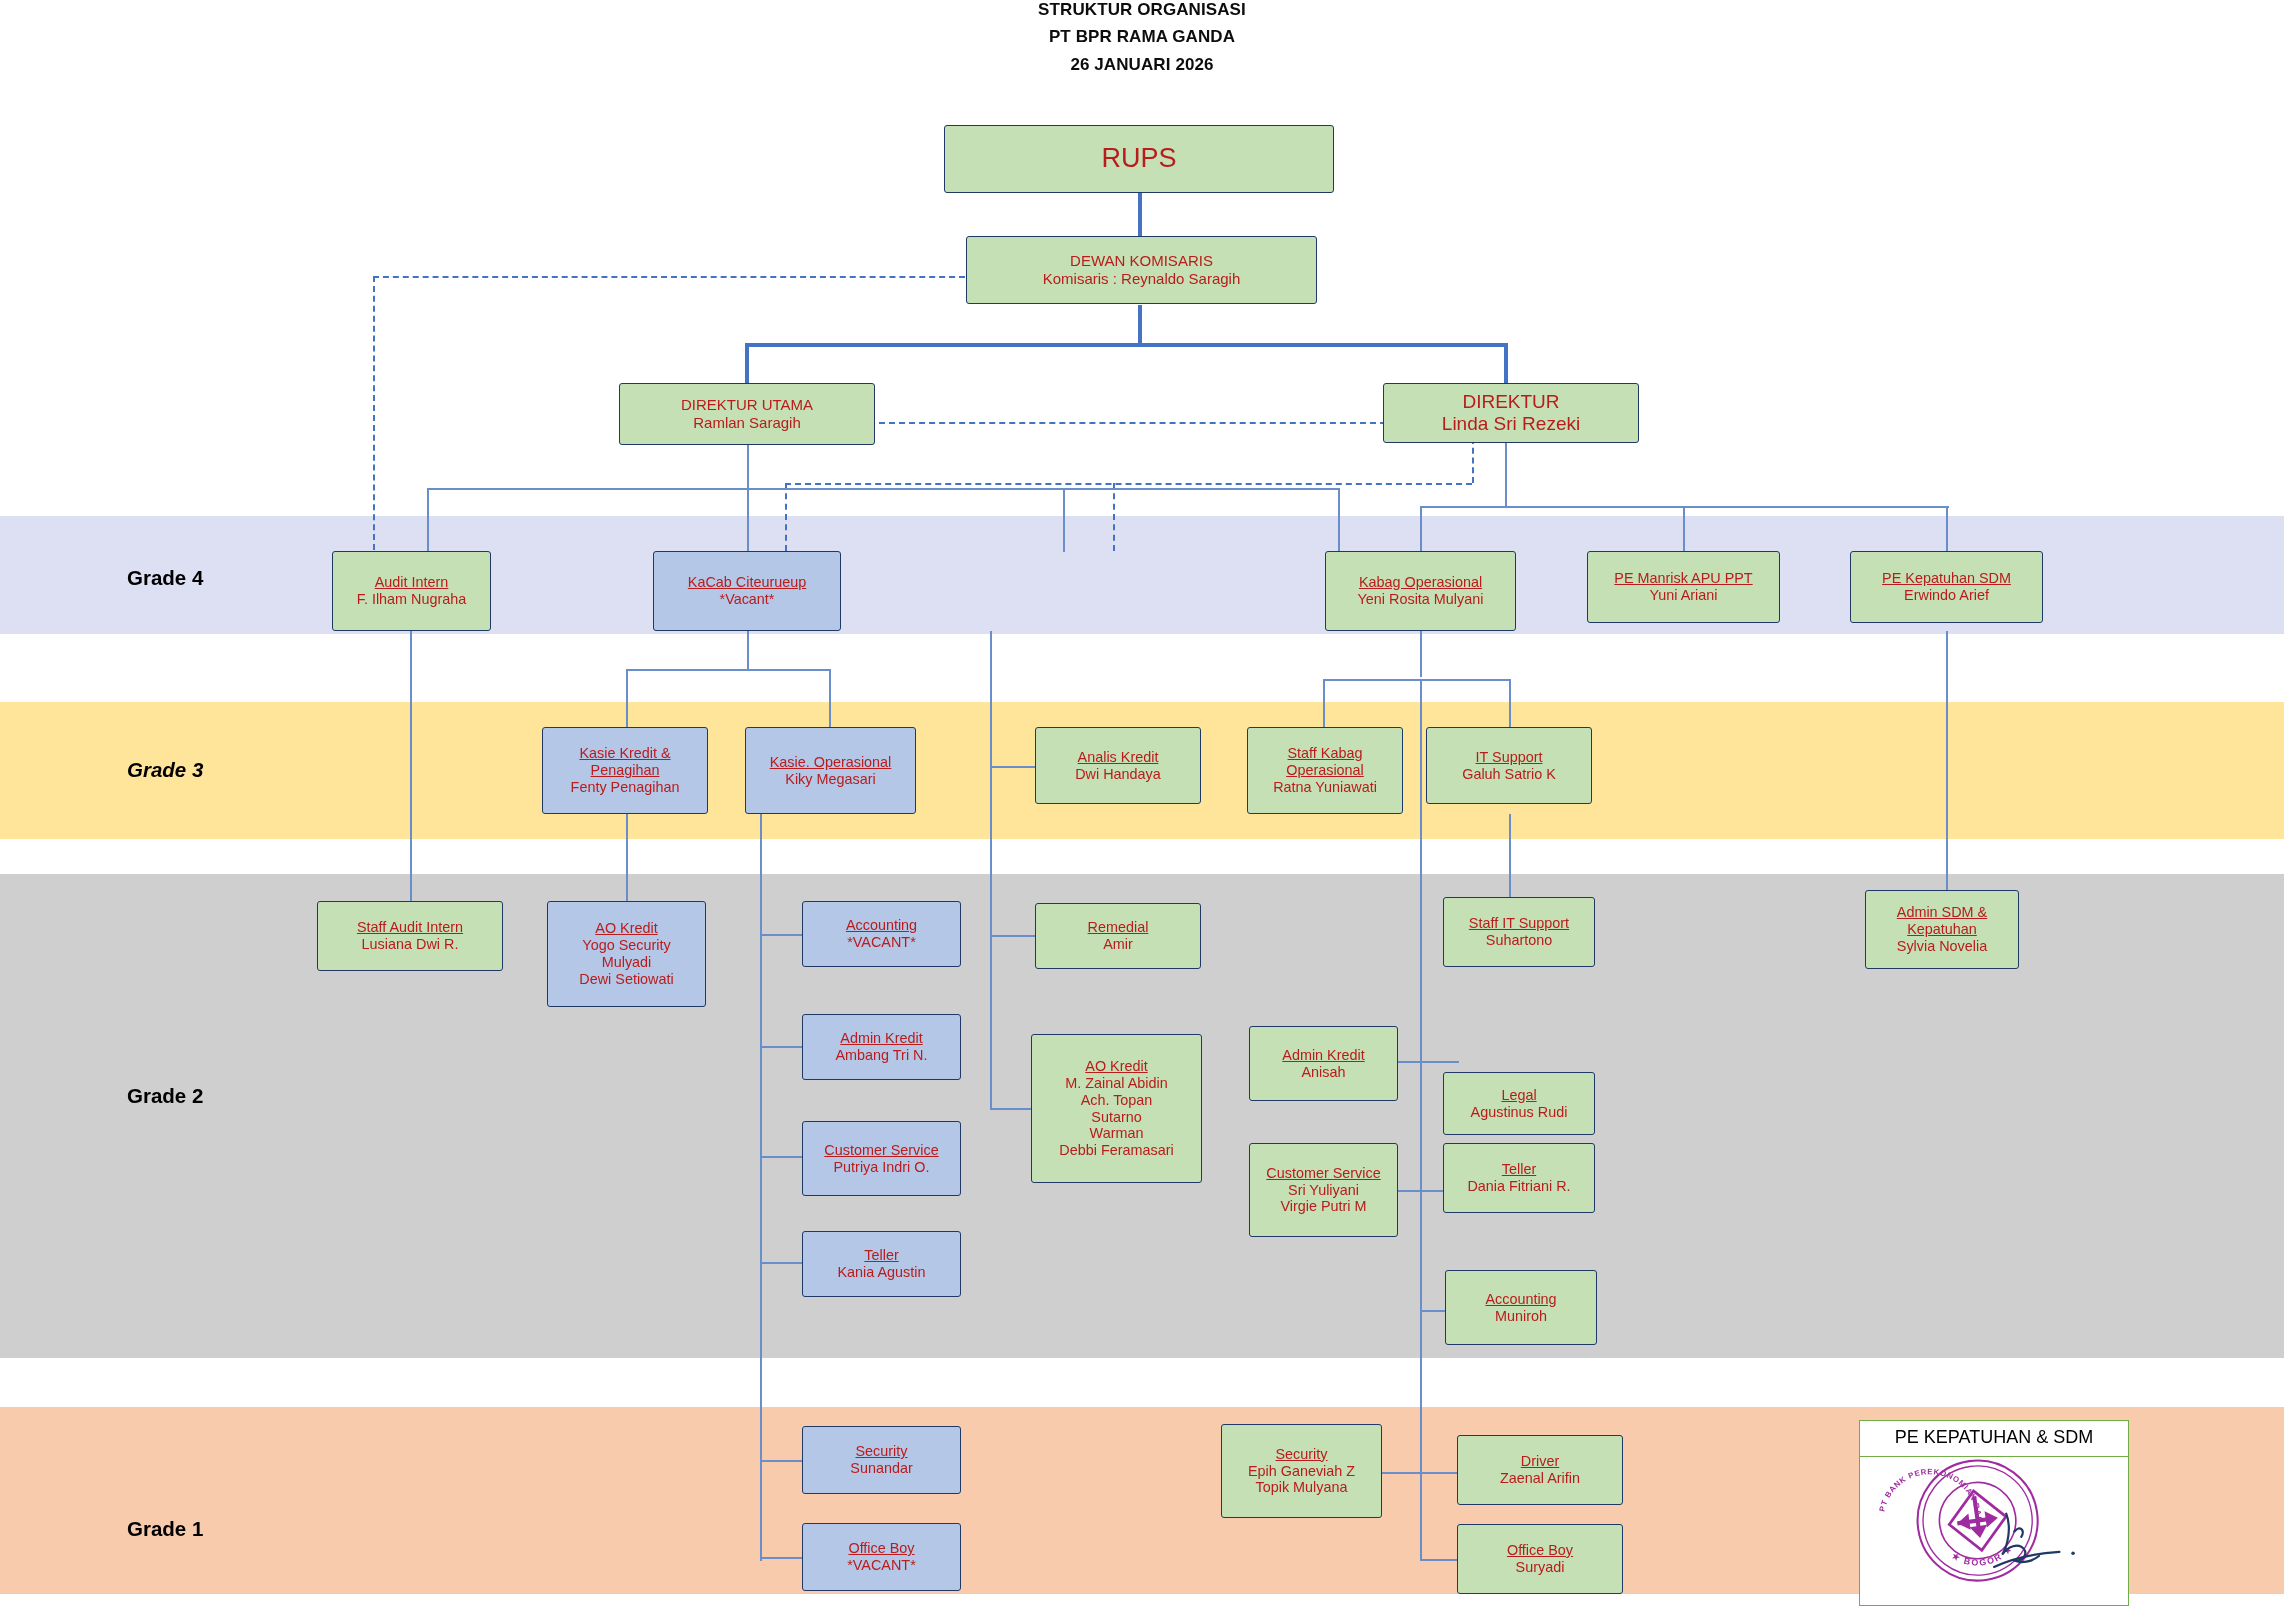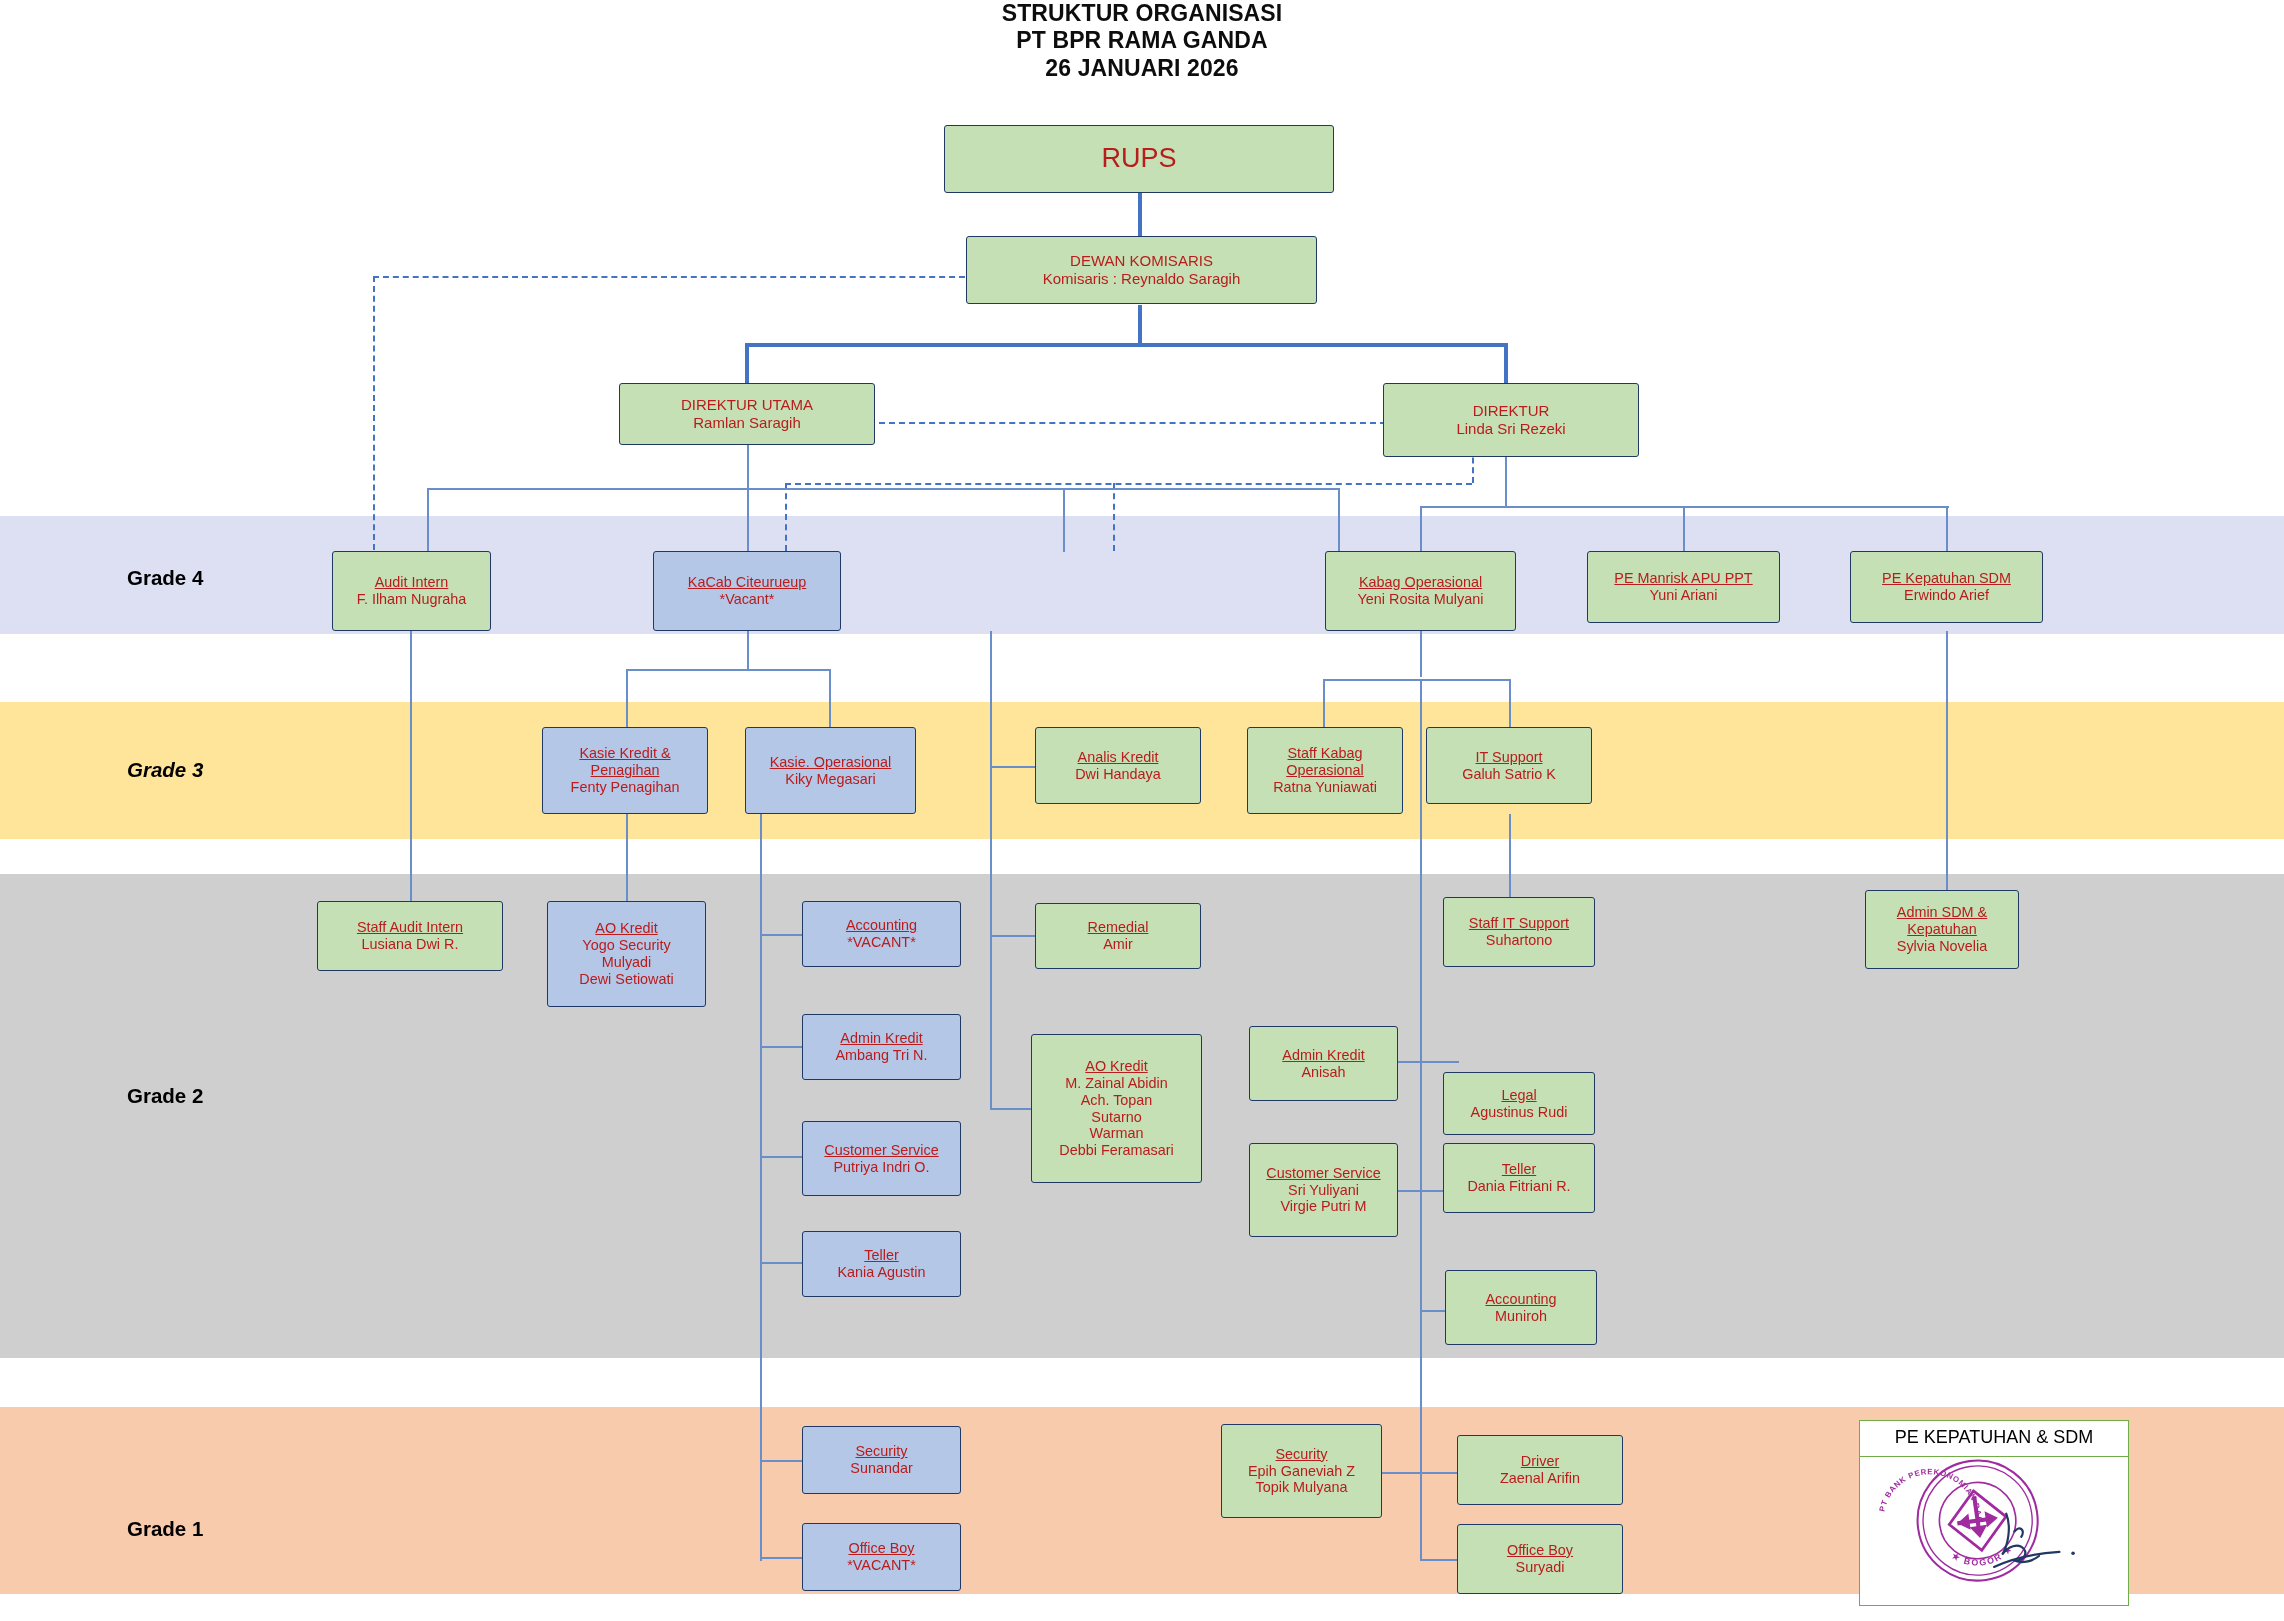--- a/index.html
+++ b/index.html
@@ -4,21 +4,21 @@
 <style>
   html,body{margin:0;padding:0;background:#ffffff;}
   body{font-family:"Liberation Sans",sans-serif;}
   #stage{position:relative;width:2284px;height:1621px;background:#fff;overflow:hidden;}
 
   
   .band{position:absolute;left:0;width:2284px;}
   .band-label{position:absolute;font-weight:bold;font-size:20.5px;color:#000;}
 
   
-  .title{position:absolute;left:0;width:2284px;text-align:center;font-weight:bold;font-size:23px;color:#0d0d0d;letter-spacing:0.1px;}
+  .title{position:absolute;left:0;width:2284px;text-align:center;font-weight:bold;font-size:17px;color:#0d0d0d;letter-spacing:0.1px;}
 
   
   .ln{position:absolute;background:#4472c4;}
   .ln.thin{background:#6a8ec9;}
   .ln.thick{background:#4472c4;}
   .dash-h{position:absolute;border-top:2.7px dashed #4472c4;height:0;}
   .dash-v{position:absolute;border-left:2.7px dashed #4472c4;width:0;}
 
   
   .node{position:absolute;box-sizing:border-box;border-radius:3px;
@@ -130,21 +130,21 @@
   <div class="node top" style="left:966px;top:236px;width:351px;height:68px;font-size:15px;">
     <div class="ttl" style="text-decoration:none;">DEWAN KOMISARIS</div>
     <div>Komisaris : Reynaldo Saragih</div>
   </div>
 
   <div class="node top" style="left:619px;top:383px;width:256px;height:62px;font-size:15px;">
     <div class="ttl" style="text-decoration:none;">DIREKTUR UTAMA</div>
     <div>Ramlan Saragih</div>
   </div>
 
-  <div class="node top" style="left:1383px;top:383px;width:256px;height:74px;font-size:15px;">
+  <div class="node top" style="left:1383px;top:383px;width:256px;height:60px;font-size:19px;">
     <div class="ttl" style="text-decoration:none;">DIREKTUR</div>
     <div>Linda Sri Rezeki</div>
   </div>
 
   <div class="node green" style="left:332px;top:551px;width:159px;height:80px;font-size:14.4px;">
     <div class="ttl">Audit Intern</div>
     <div>F. Ilham Nugraha</div>
   </div>
 
   <div class="node blue" style="left:653px;top:551px;width:188px;height:80px;font-size:14.4px;">

